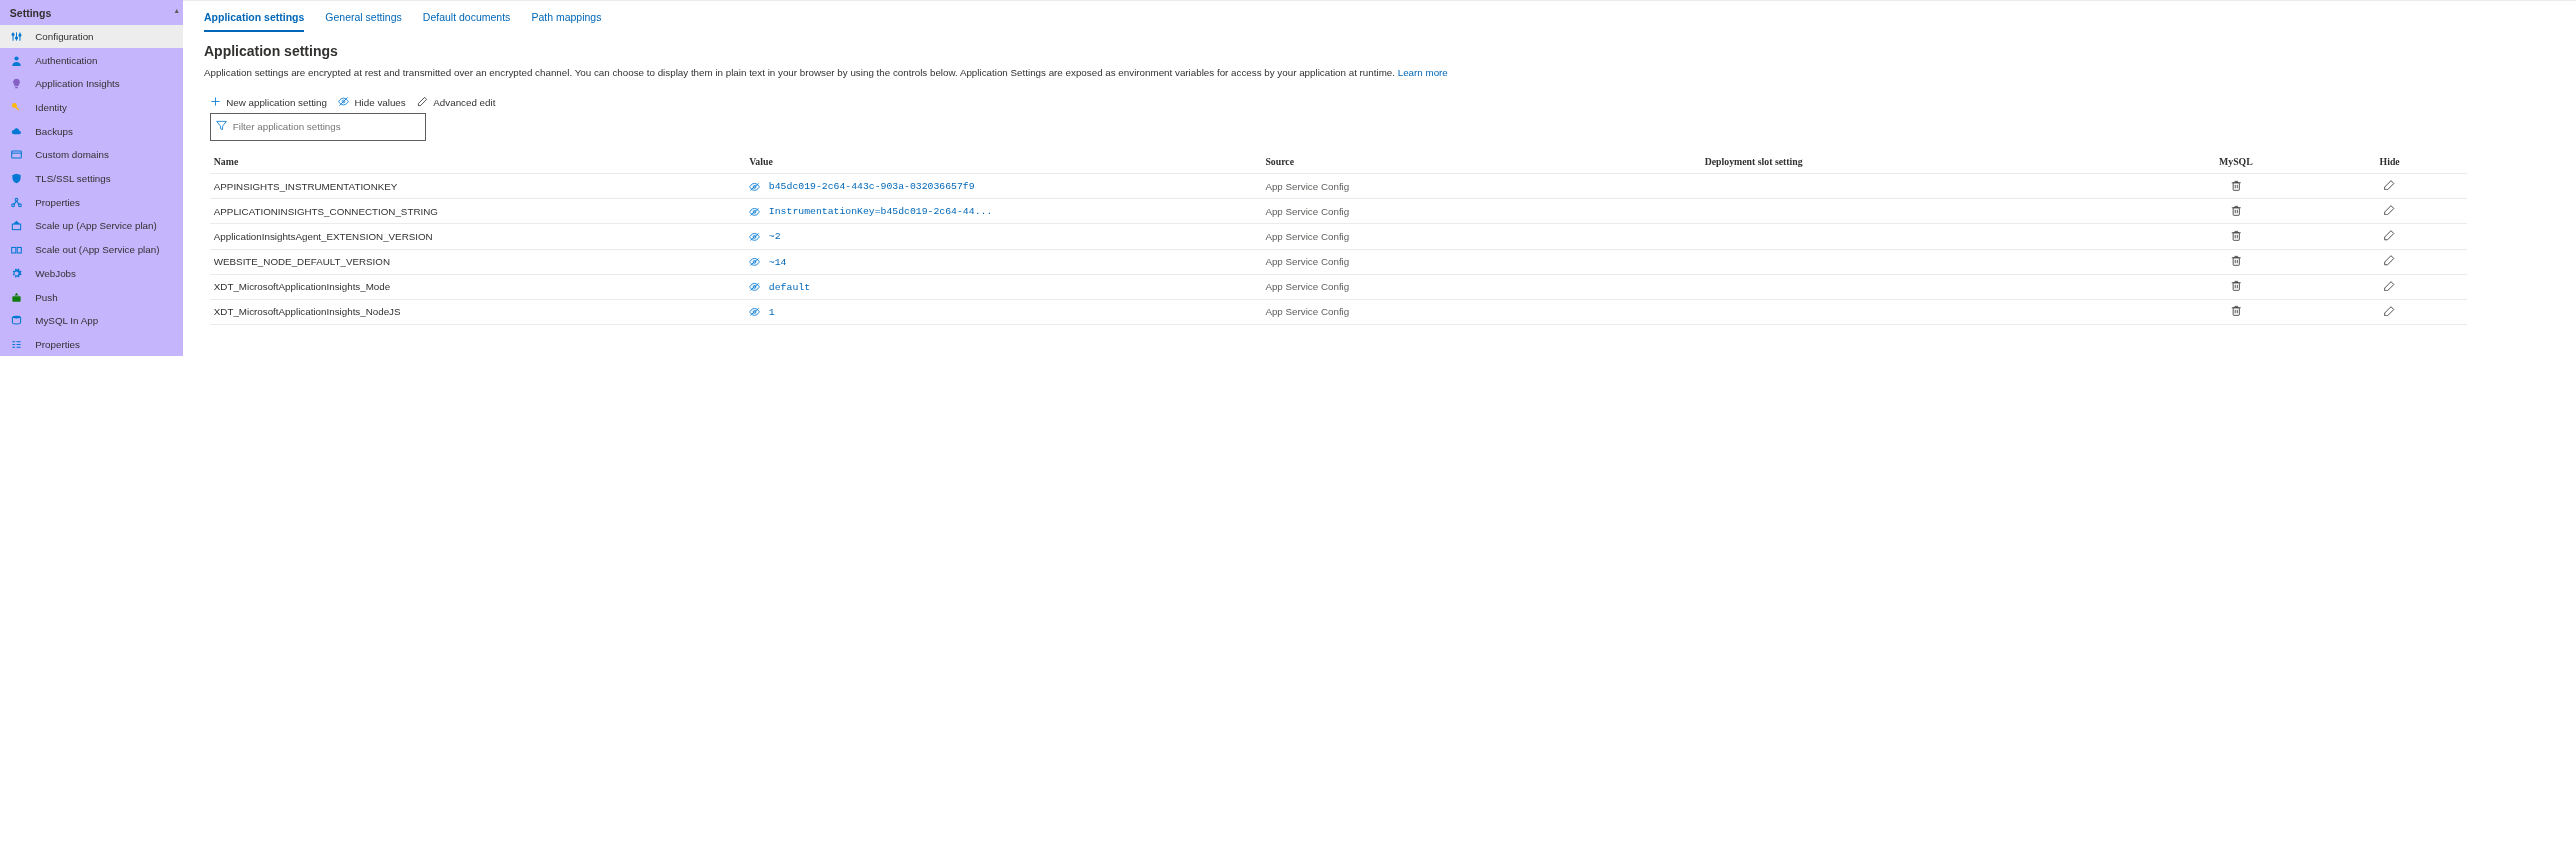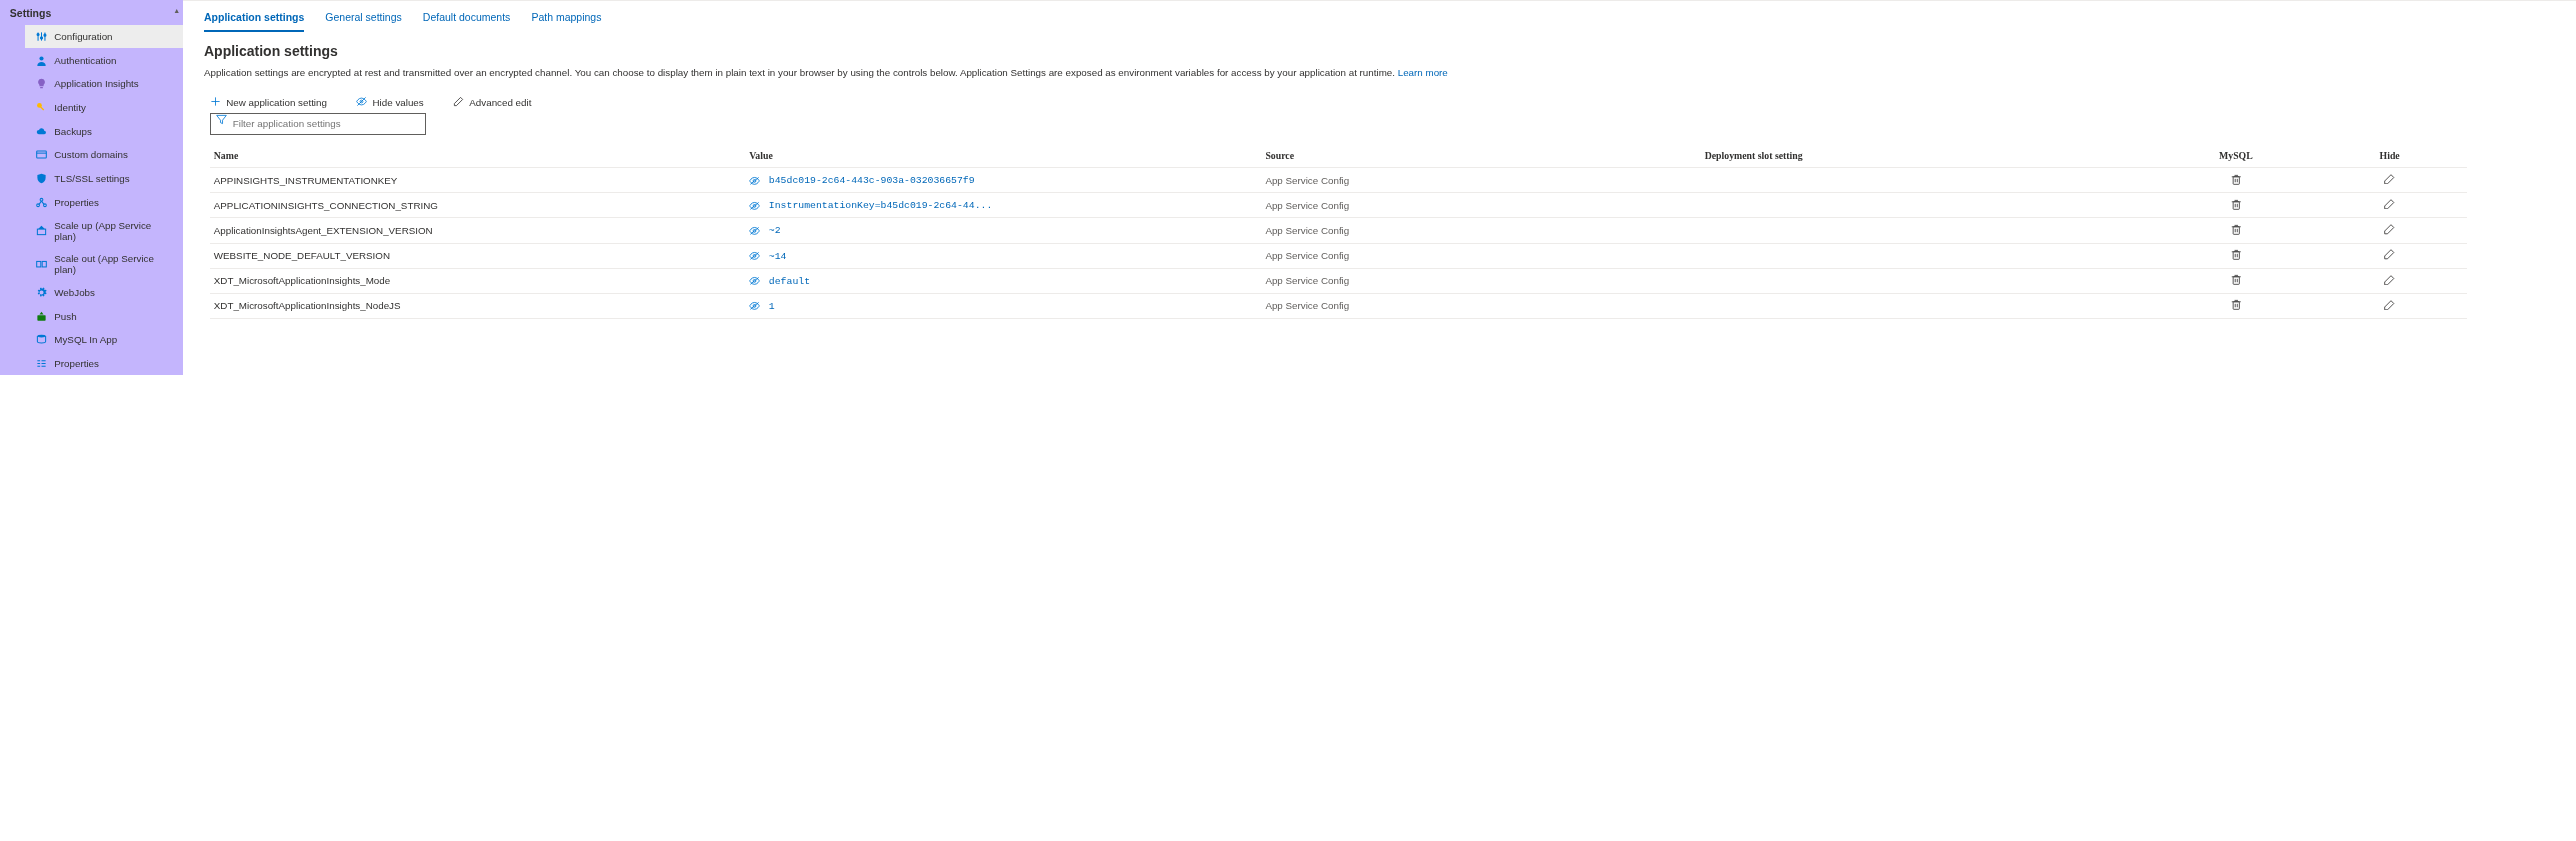--- a/index.html
+++ b/index.html
@@ -1,36 +1,36 @@
 <!DOCTYPE html>
 <html style="font-size:11px"><head>
   <meta charset="utf-8">
   <style>
     * { margin:0; padding:0; box-sizing:border-box; font-family:"Segoe UI",Arial,sans-serif; }
     body { background:#fff; color:#323130; font-size:9.8px; display:flex; }
     .sidebar { width:183px; background:#c4b5fd; flex-shrink:0; position:relative; }
     .sidebar-header { font-weight:600; font-size:10.5px; padding:7px 9.8px 5.6px; }
     .collapse-caret { position:absolute; right:2.8px; top:7px; font-size:7px; color:#605e5c; }
     .side-list { list-style:none; }
-    .side-item { display:flex; align-items:center; padding:5.6px 9.8px 5.6px 9.8px; cursor:pointer; gap:7px;margin-left:25px; }
+    .side-item { display:flex; align-items:center; padding:5.6px 9.8px 5.6px 9.8px; cursor:pointer; gap:13px; }
     .side-item.active { background:#ededed; }
     .side-icon { width:12.5px; height:12.5px; display:flex; align-items:center; justify-content:center; flex-shrink:0; }
     .side-label { color:#323130; }
     .main { flex:1; padding:0 0 14px 0; border-top:0.7px solid #edebe9; }
     .tabs { display:flex; gap:21px; padding:9.8px 0 0 21px; border-bottom:0; margin-bottom:11px; }
     .tab { color:#0067b8; font-size:10.5px; padding:0 0 7px 0; cursor:pointer; }
     .tab.active { font-weight:600; border-bottom:2.1px solid #0067b8; }
     .section { padding:0 21px; }
     .section h2 { font-size:14px; font-weight:600; margin-bottom:7px; }
     .desc { font-size:9.8px; color:#323130; line-height:1.5; margin-bottom:15.3px; }
     .desc a { color:#0067b8; text-decoration:none; }
-    .actions { display:flex; gap:29px; align-items:center; margin:0 0 4.2px 5.6px; }
+    .actions { display:flex; gap:11px; align-items:center; margin:0 0 4.2px 5.6px; }
     .act-btn { display:flex; align-items:center; gap:5.6px; color:#323130; cursor:pointer; font-size:9.8px; }
     .act-btn svg { width:11px; height:11px; }
-    .filter-box { display:flex; border:0.7px solid #605e5c; width:216px; height:22px; margin:4.2px 0 9.8px 5.6px; padding:0 5.6px; gap:5.6px; }
+    .filter-box { display:flex; align-items:center; border:0.7px solid #605e5c; width:216px; height:28px; margin:4.2px 0 9.8px 5.6px; padding:0 5.6px; gap:5.6px; }
     .filter-box input { border:none; outline:none; flex:1; font-size:9.8px; background:transparent; }
     table { width:96%; border-collapse:collapse; margin-left:5.6px; }
     th { text-align:left; font-weight:600; font-size:9.8px; padding:5.6px 4.2px; border-bottom:0.7px solid #edebe9;font-family:Liberation Serif, serif; }
     td { padding:5.6px 4.2px; border-bottom:0.7px solid #edebe9; font-size:9.8px; white-space:nowrap; overflow:hidden; text-overflow:ellipsis; max-width:174px; }
     td.val { color:#0067b8;font-family:Liberation Mono, monospace; }
     td.val svg { vertical-align:middle; margin-right:2.8px; }
     td.src { color:#605e5c; }
     .icon-btn { cursor:pointer; color:#323130; }
     th.center, td.center { text-align:center; }
   </style>

